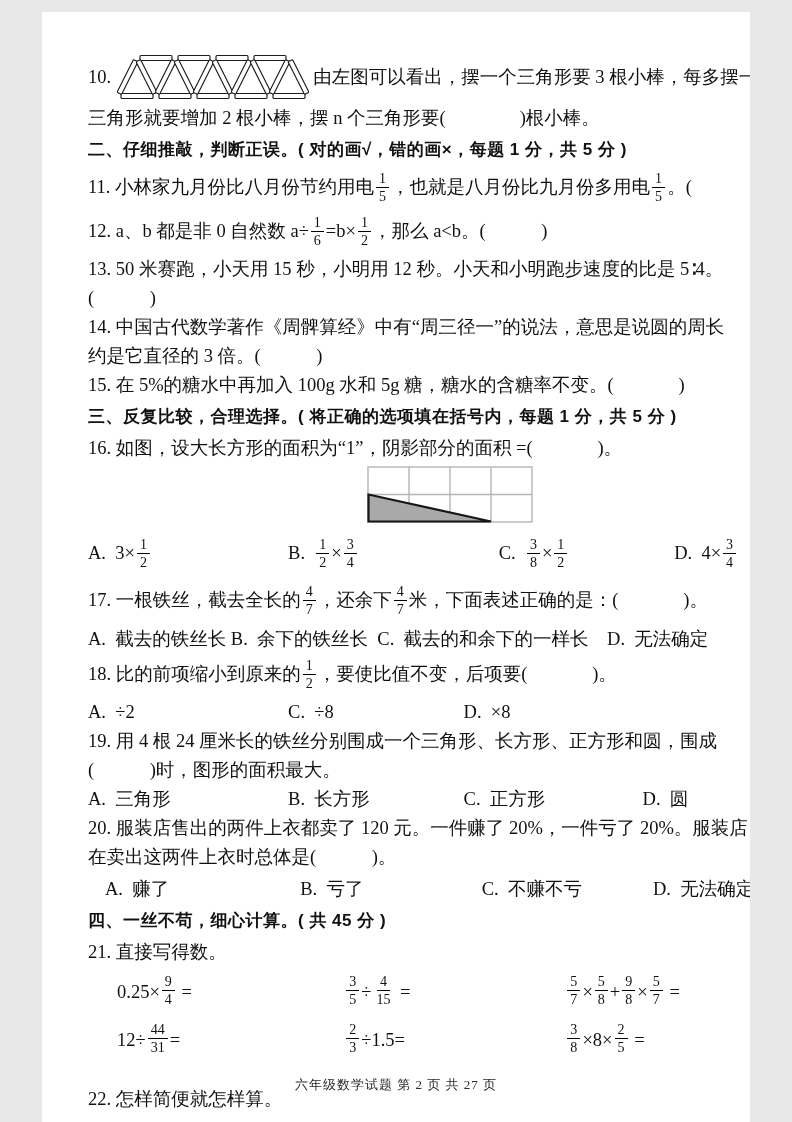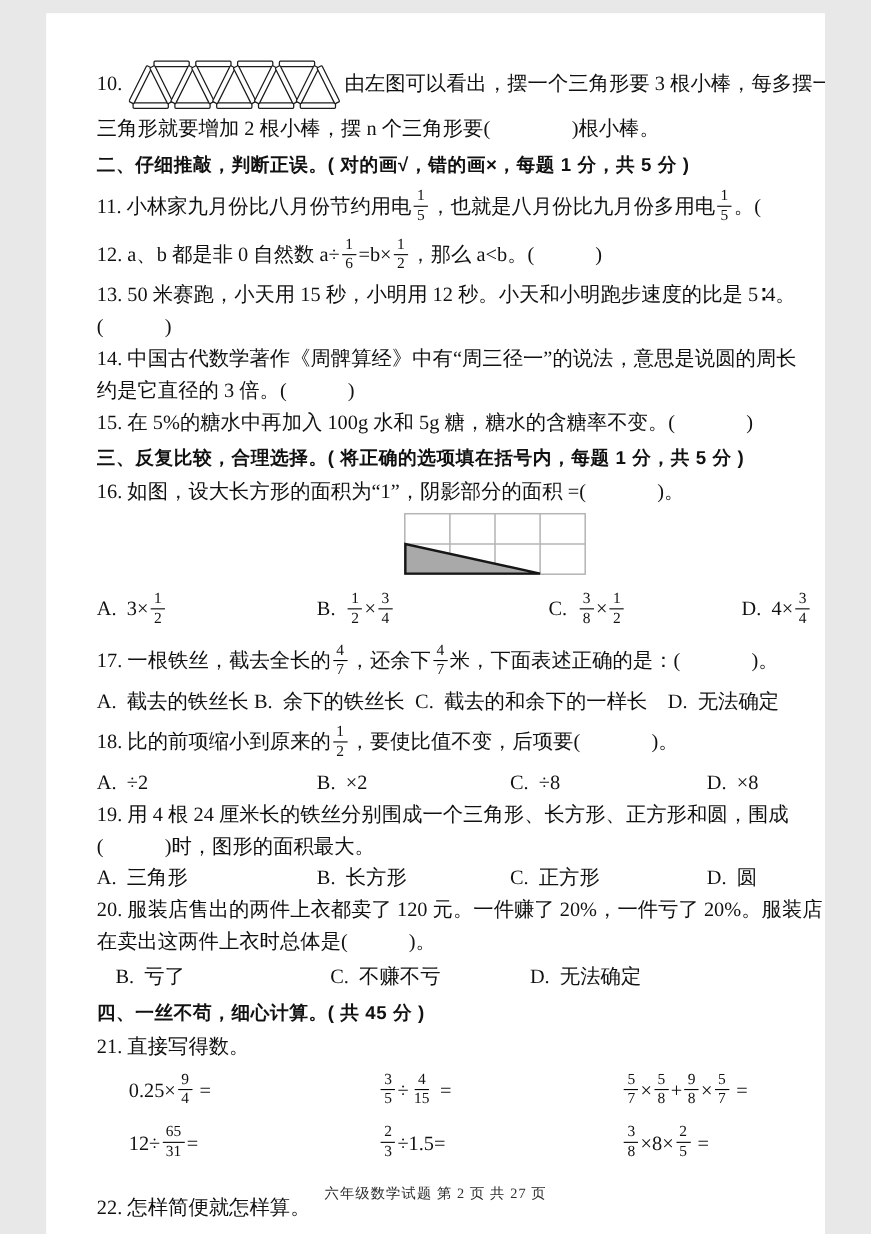--- a/index.html
+++ b/index.html
@@ -124,51 +124,51 @@
     <div class="mline">
       <span class="mline-inner">17. 一根铁丝，截去全长的<span class="frac"><span class="fnum">4</span><span class="fden">7</span></span>，还余下<span class="frac"><span class="fnum">4</span><span class="fden">7</span></span>米，下面表述正确的是：(              )。</span>
     </div>
     <div class="opts-q17">A.  截去的铁丝长 B.  余下的铁丝长  C.  截去的和余下的一样长    D.  无法确定</div>
 
     <div class="mline">
       <span class="mline-inner">18. 比的前项缩小到原来的<span class="frac"><span class="fnum">1</span><span class="fden">2</span></span>，要使比值不变，后项要(              )。</span>
     </div>
     <div class="opts opts-q18">
       <span class="opt">A.  ÷2</span>
-      <span class="opt">B.  ×2</span>
       <span class="opt">C.  ÷8</span>
       <span class="opt">D.  ×8</span>
     </div>
 
     <div class="tline">19. 用 4 根 24 厘米长的铁丝分别围成一个三角形、长方形、正方形和圆，围成</div>
     <div class="tline">(            )时，图形的面积最大。</div>
     <div class="opts opts-q19">
       <span class="opt">A.  三角形</span>
       <span class="opt">B.  长方形</span>
       <span class="opt">C.  正方形</span>
       <span class="opt">D.  圆</span>
     </div>
 
     <div class="tline">20. 服装店售出的两件上衣都卖了 120 元。一件赚了 20%，一件亏了 20%。服装店</div>
     <div class="tline">在卖出这两件上衣时总体是(            )。</div>
     <div class="gap-s"></div>
     <div class="opts opts-q20">
+      <span class="opt">A.  赚了</span>
       <span class="opt">B.  亏了</span>
       <span class="opt">C.  不赚不亏</span>
       <span class="opt">D.  无法确定</span>
     </div>
 
     <div class="sec-header">四、一丝不苟，细心计算。( 共 45 分 )</div>
 
     <div class="tline">21. 直接写得数。</div>
     <div class="calc-grid">
       <div class="calc-cell c1">0.25×<span class="frac"><span class="fnum">9</span><span class="fden">4</span></span> =</div>
       <div class="calc-cell"><span class="frac"><span class="fnum">3</span><span class="fden">5</span></span>÷<span class="frac"><span class="fnum">4</span><span class="fden">15</span></span> =</div>
       <div class="calc-cell"><span class="frac"><span class="fnum">5</span><span class="fden">7</span></span>×<span class="frac"><span class="fnum">5</span><span class="fden">8</span></span>+<span class="frac"><span class="fnum">9</span><span class="fden">8</span></span>×<span class="frac"><span class="fnum">5</span><span class="fden">7</span></span> =</div>
-      <div class="calc-cell c1">12÷<span class="frac"><span class="fnum">65</span><span class="fden">31</span></span>=</div>
+      <div class="calc-cell c1">12÷<span class="frac"><span class="fnum">44</span><span class="fden">31</span></span>=</div>
       <div class="calc-cell"><span class="frac"><span class="fnum">2</span><span class="fden">3</span></span>÷1.5=</div>
       <div class="calc-cell"><span class="frac"><span class="fnum">3</span><span class="fden">8</span></span>×8×<span class="frac"><span class="fnum">2</span><span class="fden">5</span></span> =</div>
     </div>
 
     <div class="tline" style="margin-top:22px;">22. 怎样简便就怎样算。</div>
 
   </div>
 
   <div class="footer">六年级数学试题 第 2 页 共 27 页</div>
 </div>

